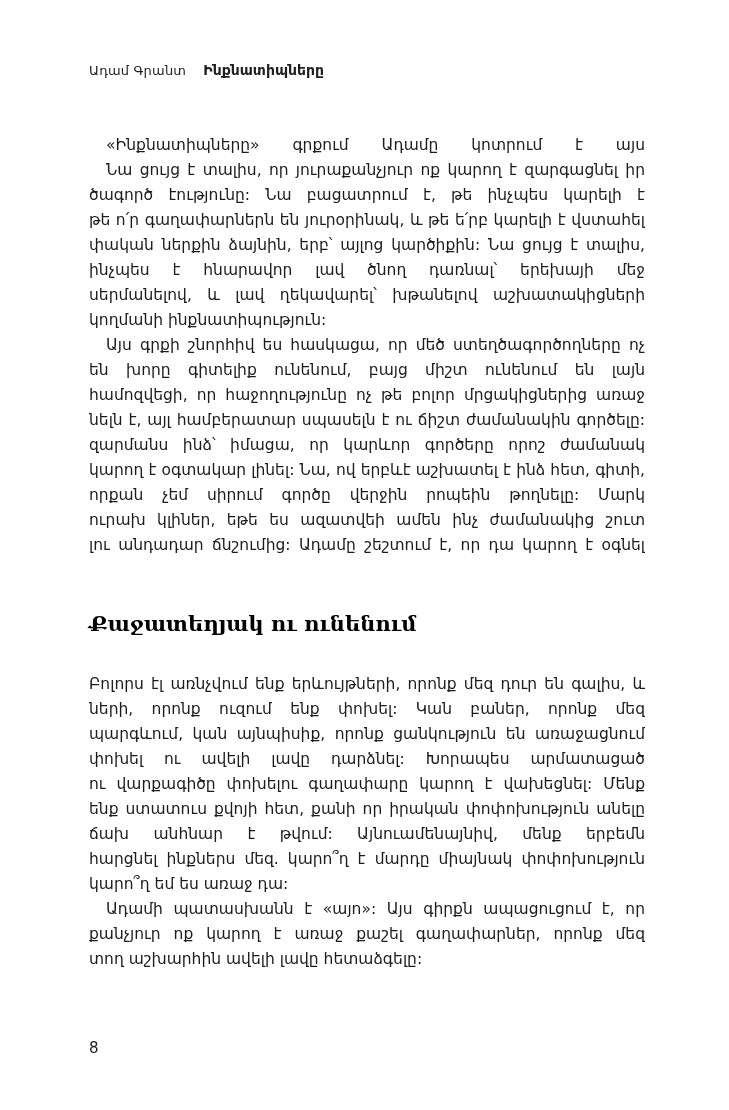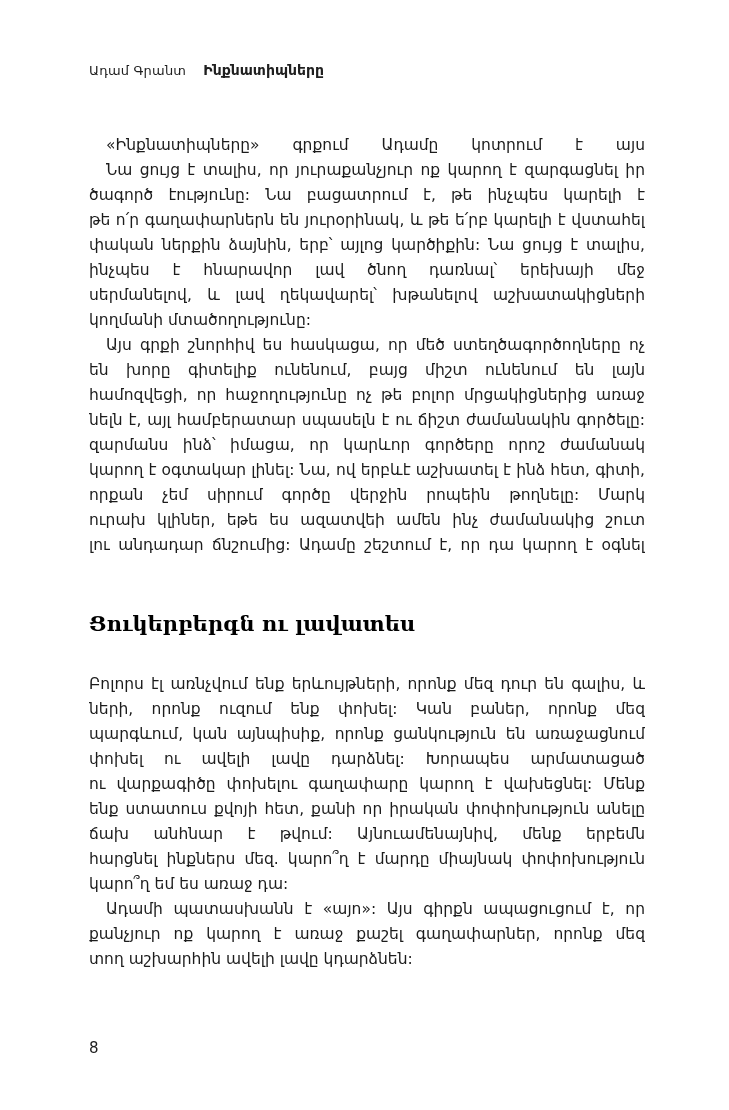--- a/index.html
+++ b/index.html
@@ -87,47 +87,47 @@
 
   <main class="content">
     <section id="paragraphs-top">
         <div class="line indent last">«Ինքնատիպները» գրքում Ադամը կոտրում է այս կարծրատիպերը:</div>
         <div class="line indent">Նա ցույց է տալիս, որ յուրաքանչյուր ոք կարող է զարգացնել իր ստեղ-</div>
         <div class="line">ծագործ էությունը: Նա բացատրում է, թե ինչպես կարելի է հասկանալ,</div>
         <div class="line">թե ո՛ր գաղափարներն են յուրօրինակ, և թե ե՛րբ կարելի է վստահել սե-</div>
         <div class="line">փական ներքին ձայնին, երբ՝ այլոց կարծիքին: Նա ցույց է տալիս, թե</div>
         <div class="line">ինչպես է հնարավոր լավ ծնող դառնալ՝ երեխայի մեջ ինքնատիպություն</div>
         <div class="line">սերմանելով, և լավ ղեկավարել՝ խթանելով աշխատակիցների բազմա-</div>
-        <div class="line last">կողմանի մտածողությունը:</div>
+        <div class="line last">կողմանի ինքնատիպություն:</div>
         <div class="line indent">Այս գրքի շնորհիվ ես հասկացա, որ մեծ ստեղծագործողները ոչ միշտ</div>
         <div class="line">են խորը գիտելիք ունենում, բայց միշտ ունենում են լայն մտահորիզոն: Ես</div>
         <div class="line">համոզվեցի, որ հաջողությունը ոչ թե բոլոր մրցակիցներից առաջ անց-</div>
         <div class="line">նելն է, այլ համբերատար սպասելն է ու ճիշտ ժամանակին գործելը: Եվ ի</div>
         <div class="line">զարմանս ինձ՝ իմացա, որ կարևոր գործերը որոշ ժամանակ հետաձգելը</div>
         <div class="line">կարող է օգտակար լինել: Նա, ով երբևէ աշխատել է ինձ հետ, գիտի, թե</div>
         <div class="line">որքան չեմ սիրում գործը վերջին րոպեին թողնելը: Մարկ Ցուկերբերգն</div>
         <div class="line">ուրախ կլիներ, եթե ես ազատվեի ամեն ինչ ժամանակից շուտ ավարտե-</div>
         <div class="line">լու անդադար ճնշումից: Ադամը շեշտում է, որ դա կարող է օգնել ավելի</div>
       </section>
 
-    <h2 class="section-heading">Ցուկերբերգն ու լավատես</h2>
+    <h2 class="section-heading">Քաջատեղյակ ու ունենում</h2>
 
     <section id="paragraphs-bottom">
         <div class="line">Բոլորս էլ առնչվում ենք երևույթների, որոնք մեզ դուր են գալիս, և երևույթ-</div>
         <div class="line">ների, որոնք ուզում ենք փոխել: Կան բաներ, որոնք մեզ ուրախություն են</div>
         <div class="line">պարգևում, կան այնպիսիք, որոնք ցանկություն են առաջացնում աշխարհը</div>
         <div class="line">փոխել ու ավելի լավը դարձնել: Խորապես արմատացած համոզմունքներն</div>
         <div class="line">ու վարքագիծը փոխելու գաղափարը կարող է վախեցնել: Մենք հաշտվում</div>
         <div class="line">ենք ստատուս քվոյի հետ, քանի որ իրական փոփոխություն անելը հա-</div>
         <div class="line">ճախ անհնար է թվում: Այնուամենայնիվ, մենք երբեմն համարձակվում ենք</div>
         <div class="line">հարցնել ինքներս մեզ. կարո՞ղ է մարդը միայնակ փոփոխություն անել, և</div>
         <div class="line last">կարո՞ղ եմ ես առաջ դա:</div>
         <div class="line indent">Ադամի պատասխանն է «այո»: Այս գիրքն ապացուցում է, որ յուրա-</div>
         <div class="line">քանչյուր ոք կարող է առաջ քաշել գաղափարներ, որոնք մեզ շրջապա-</div>
-        <div class="line last">տող աշխարհին ավելի լավը կդարձնեն:</div>
+        <div class="line last">տող աշխարհին ավելի լավը հետաձգելը:</div>
       </section>
   </main>
 
   <footer class="page-footer">
     <span class="page-number">8</span>
   </footer>
 
 </div>
 
 </body></html>

